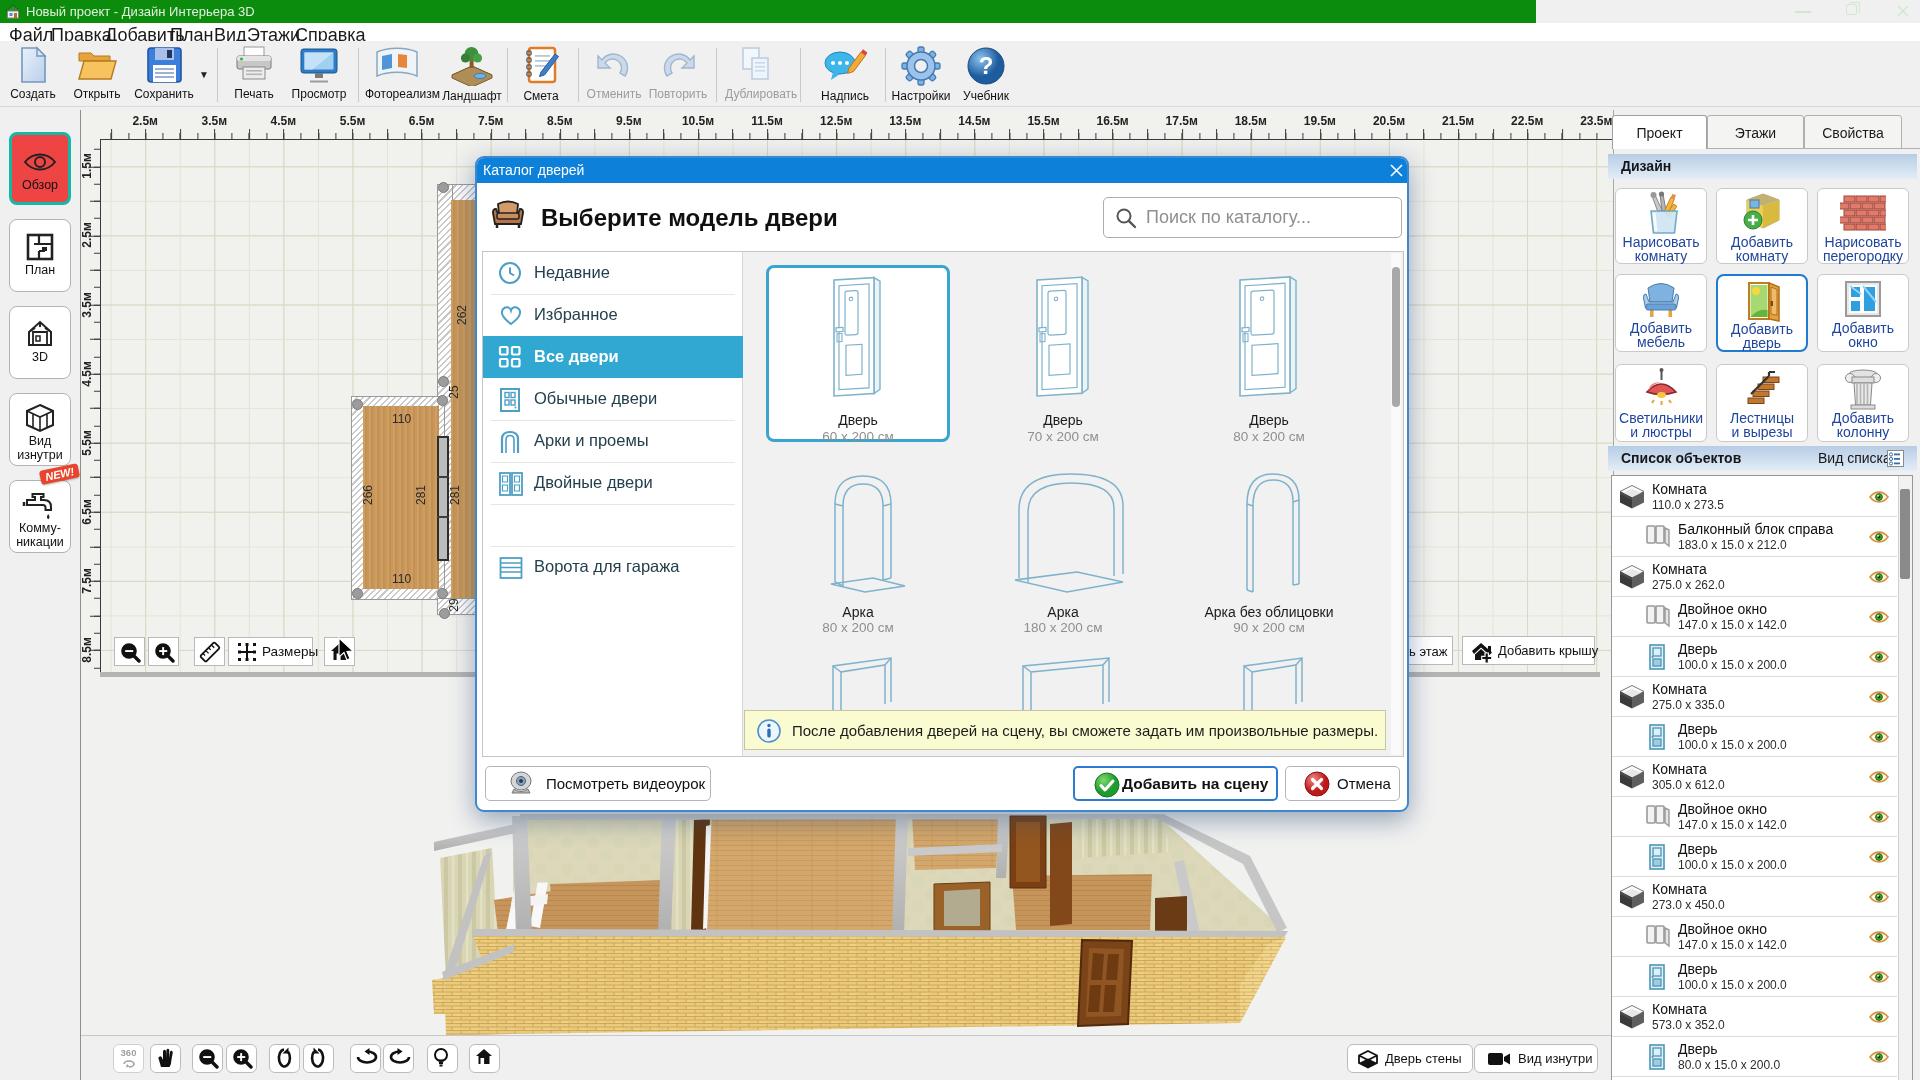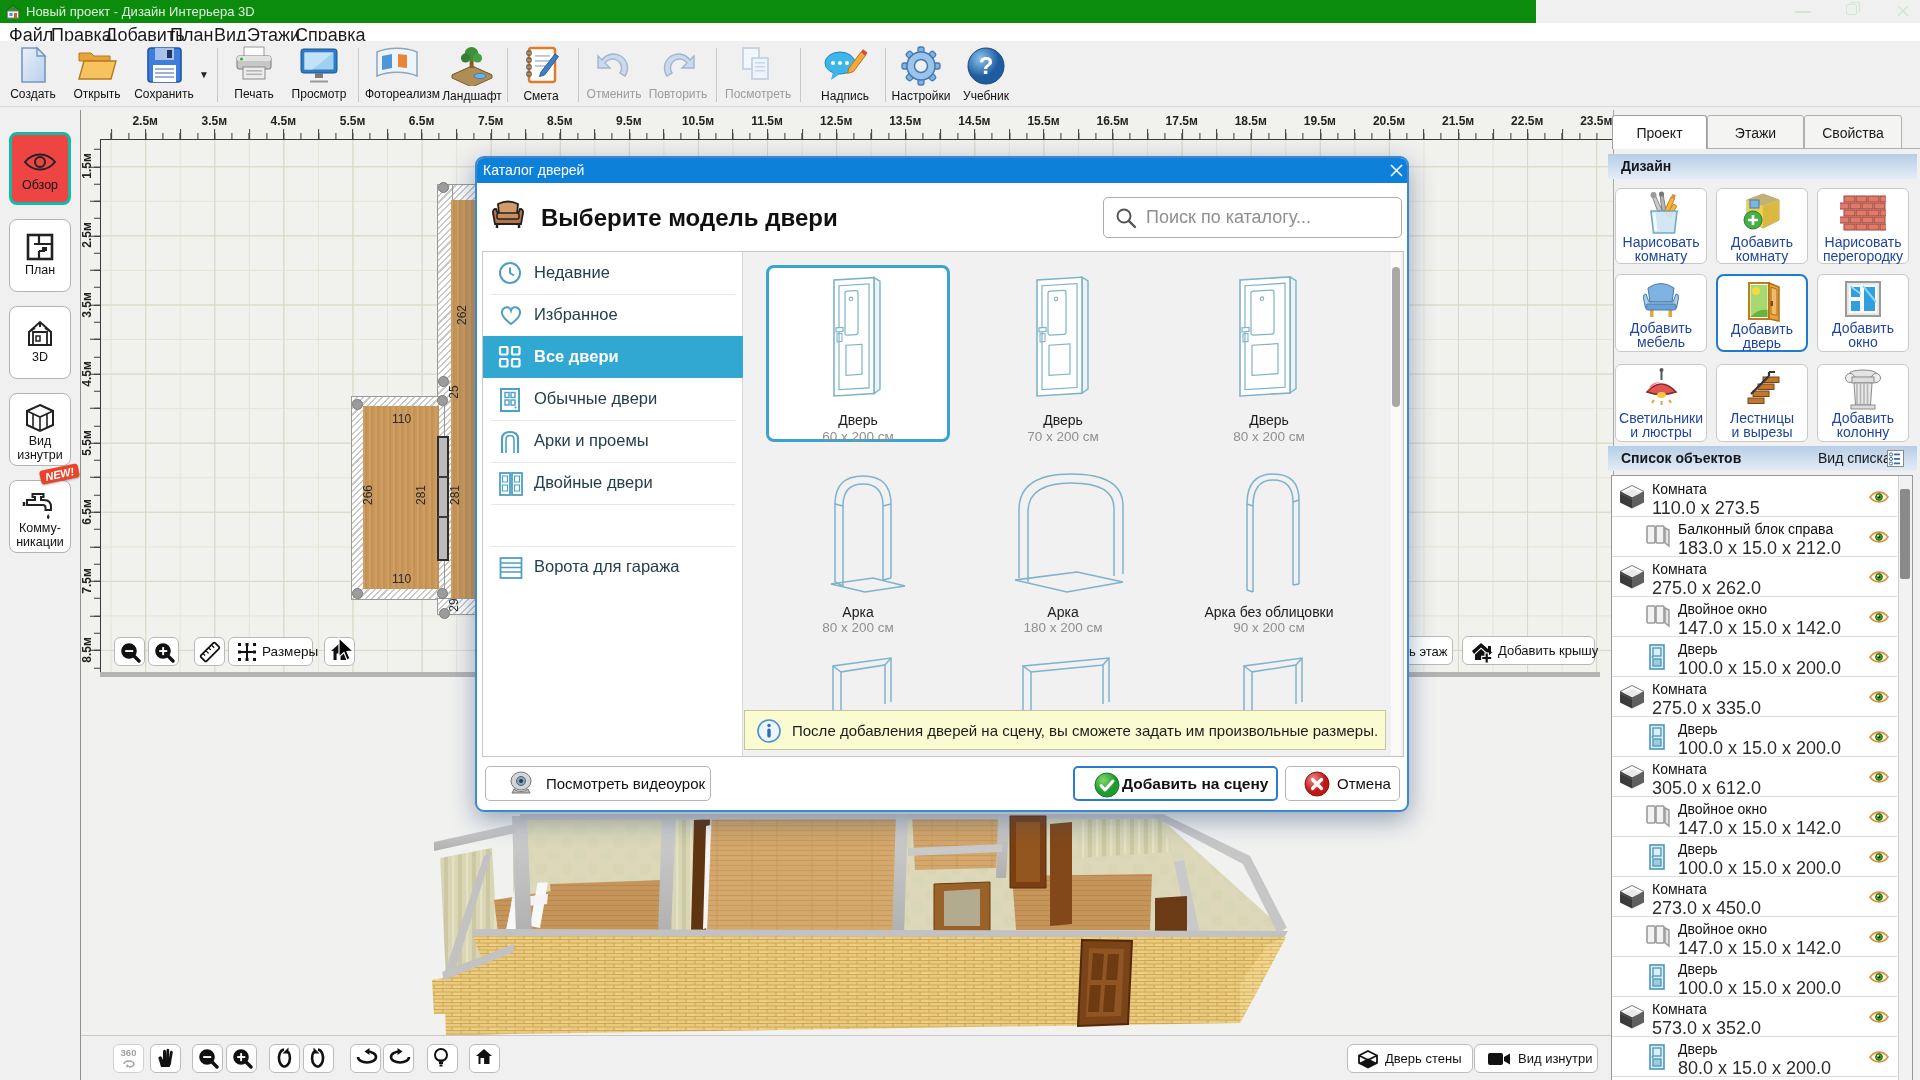--- a/index.html
+++ b/index.html
@@ -22,39 +22,39 @@
 .canvas{position:absolute;left:19px;top:30px;width:1513px;height:537px;
  background-color:#f1f1ee;
  background-image:
   linear-gradient(90deg,#d8d8c6 0 1px,transparent 1px),
   linear-gradient(#d8d8c6 0 1px,transparent 1px),
   linear-gradient(90deg,#e5e5d4 0 1px,transparent 1px),
   linear-gradient(#e5e5d4 0 1px,transparent 1px);
  background-size:69.1px 69.1px,69.1px 69.1px,34.55px 34.55px,34.55px 34.55px;
  background-position:45.2px 0,0 26.3px,10.65px 0,0 26.3px}
 .rlabel{position:absolute;font-size:12px;color:#222;font-weight:bold;white-space:nowrap}
-.plbtn{position:absolute;background:#fff;border:1px solid #b9b9b9;border-radius:6px}
+.plbtn{position:absolute;background:#fff;border:1px solid #b9b9b9;border-radius:0}
 .hatch{position:absolute;background:repeating-linear-gradient(135deg,#ffffff 0 3px,#c9c9c9 3px 4.5px);outline:1px solid #9a9a9a}
 
 .dot{position:absolute;width:11px;height:11px;border-radius:50%;background:#9c9c9c;border:1px solid #7c7c7c}
 .dim{position:absolute;font-size:12px;color:#2a2a2a}
 .dimv{transform:rotate(-90deg);transform-origin:center}
 #view3d{left:81px;top:677px;width:1532px;height:358px;background:#f1f1f0}
 #botbar{left:81px;top:1035px;width:1532px;height:45px;background:#f0f0f0;border-top:1px solid #c8c8c8}
 .bbtn{position:absolute;top:8px;height:29px;background:#fff;border:1px solid #bcbcbc;border-radius:6px}
 #rightpanel{left:1613px;top:110px;width:307px;height:970px;background:#f0f0f0;border-left:1px solid #a8a8a8}
 .tab{position:absolute;top:5px;height:34px;font-size:14px;color:#1a1a1a;text-align:center;line-height:34px}
 .band{position:absolute;left:-6px;width:309px;height:25px;background:linear-gradient(#b7cde5,#e3edf7);font-size:14px;font-weight:bold;color:#16161a;line-height:25px}
 .gbtn{position:absolute;width:92px;background:#fff;border:1px solid #c9c9c9;border-radius:6px;text-align:center}
 .gbtn.sel{border:2px solid #1f7ad0;border-radius:8px}
 .gbtn .lb{display:block;font-size:14px;color:#20459c;line-height:13.5px}
 #objlist{position:absolute;left:-3px;top:365px;width:302px;height:606px;background:#fff;border:1px solid #979797}
 .orow{position:absolute;left:0;width:285px;height:40px;border-bottom:1px solid #dcdcdc}
 .orow .nm{position:absolute;top:4px;font-size:14px;color:#101010}
-.orow .dm{position:absolute;top:21px;font-size:18px;color:#2c2c2c}
+.orow .dm{position:absolute;top:21px;font-size:12px;color:#2c2c2c}
 #dialog{left:475px;top:156px;width:934px;height:656px;background:#fff;border:2px solid #3e88d0;border-radius:9px;box-shadow:0 8px 26px rgba(40,70,110,.45)}
 #dlgtitle{left:0;top:0;width:930px;height:25px;background:#0d80da;border-radius:7px 7px 0 0;color:#fff;font-size:14px}
 #searchbox{left:626px;top:39px;width:299px;height:41px;border:1.5px solid #adadad;border-radius:5px;background:#fff}
 #dlgcontent{left:5px;top:93px;width:922px;height:506px;border:1px solid #c6c6c6;background:#f1f1f1}
 #dlglist{position:absolute;left:0;top:0;width:260px;height:504px;background:#fff;border-right:1px solid #d8d8d8}
 .litem{position:absolute;left:0;width:260px;height:42px}
 .litem .lb{position:absolute;left:51px;top:11px;font-size:16.5px;color:#24404d}
 .litem.sel{background:#31a8d1}
 .litem.sel .lb{color:#fff;font-weight:bold}
 .lsep{position:absolute;left:8px;width:244px;height:1px;background:#e6e6e6}
@@ -199,21 +199,21 @@
       <span class="lb">Повторить</span>
     </div>
     <div class="tbtn dis" style="left:725px">
       <svg width="40" height="38" viewBox="0 0 40 38">
         <rect x="6" y="2" width="16" height="21" fill="#f3f7fc" stroke="#b9cbe0" stroke-width="1.5"></rect>
         <rect x="15" y="12" width="16" height="21" fill="#eef4fb" stroke="#b9cbe0" stroke-width="1.5"></rect>
         <rect x="18" y="16" width="10" height="1.6" fill="#ccd9e8"></rect>
         <rect x="18" y="20" width="10" height="1.6" fill="#ccd9e8"></rect>
         <rect x="18" y="24" width="10" height="1.6" fill="#ccd9e8"></rect>
       </svg>
-      <span class="lb">Посмотреть</span>
+      <span class="lb">Дублировать</span>
     </div>
     <div class="tbtn" style="left:813px">
       <svg width="44" height="40" viewBox="0 0 44 40">
         <ellipse cx="17" cy="17" rx="15" ry="11" fill="#3eb6ea" stroke="#1f86b8"></ellipse>
         <path d="M10 26 l-2 8 l9 -6 Z" fill="#3eb6ea"></path>
         <circle cx="10" cy="17" r="2" fill="#fff"></circle>
         <circle cx="17" cy="17" r="2" fill="#fff"></circle>
         <circle cx="24" cy="17" r="2" fill="#fff"></circle>
         <path d="M26 22 L38 6 l4.5 3.5 L30.5 25.5 l-6 2 Z" fill="#f4a93c" stroke="#b87817"></path>
         <path d="M38 6 l4.5 3.5 l2 -2.8 l-4.5 -3.4 Z" fill="#d44"></path>

